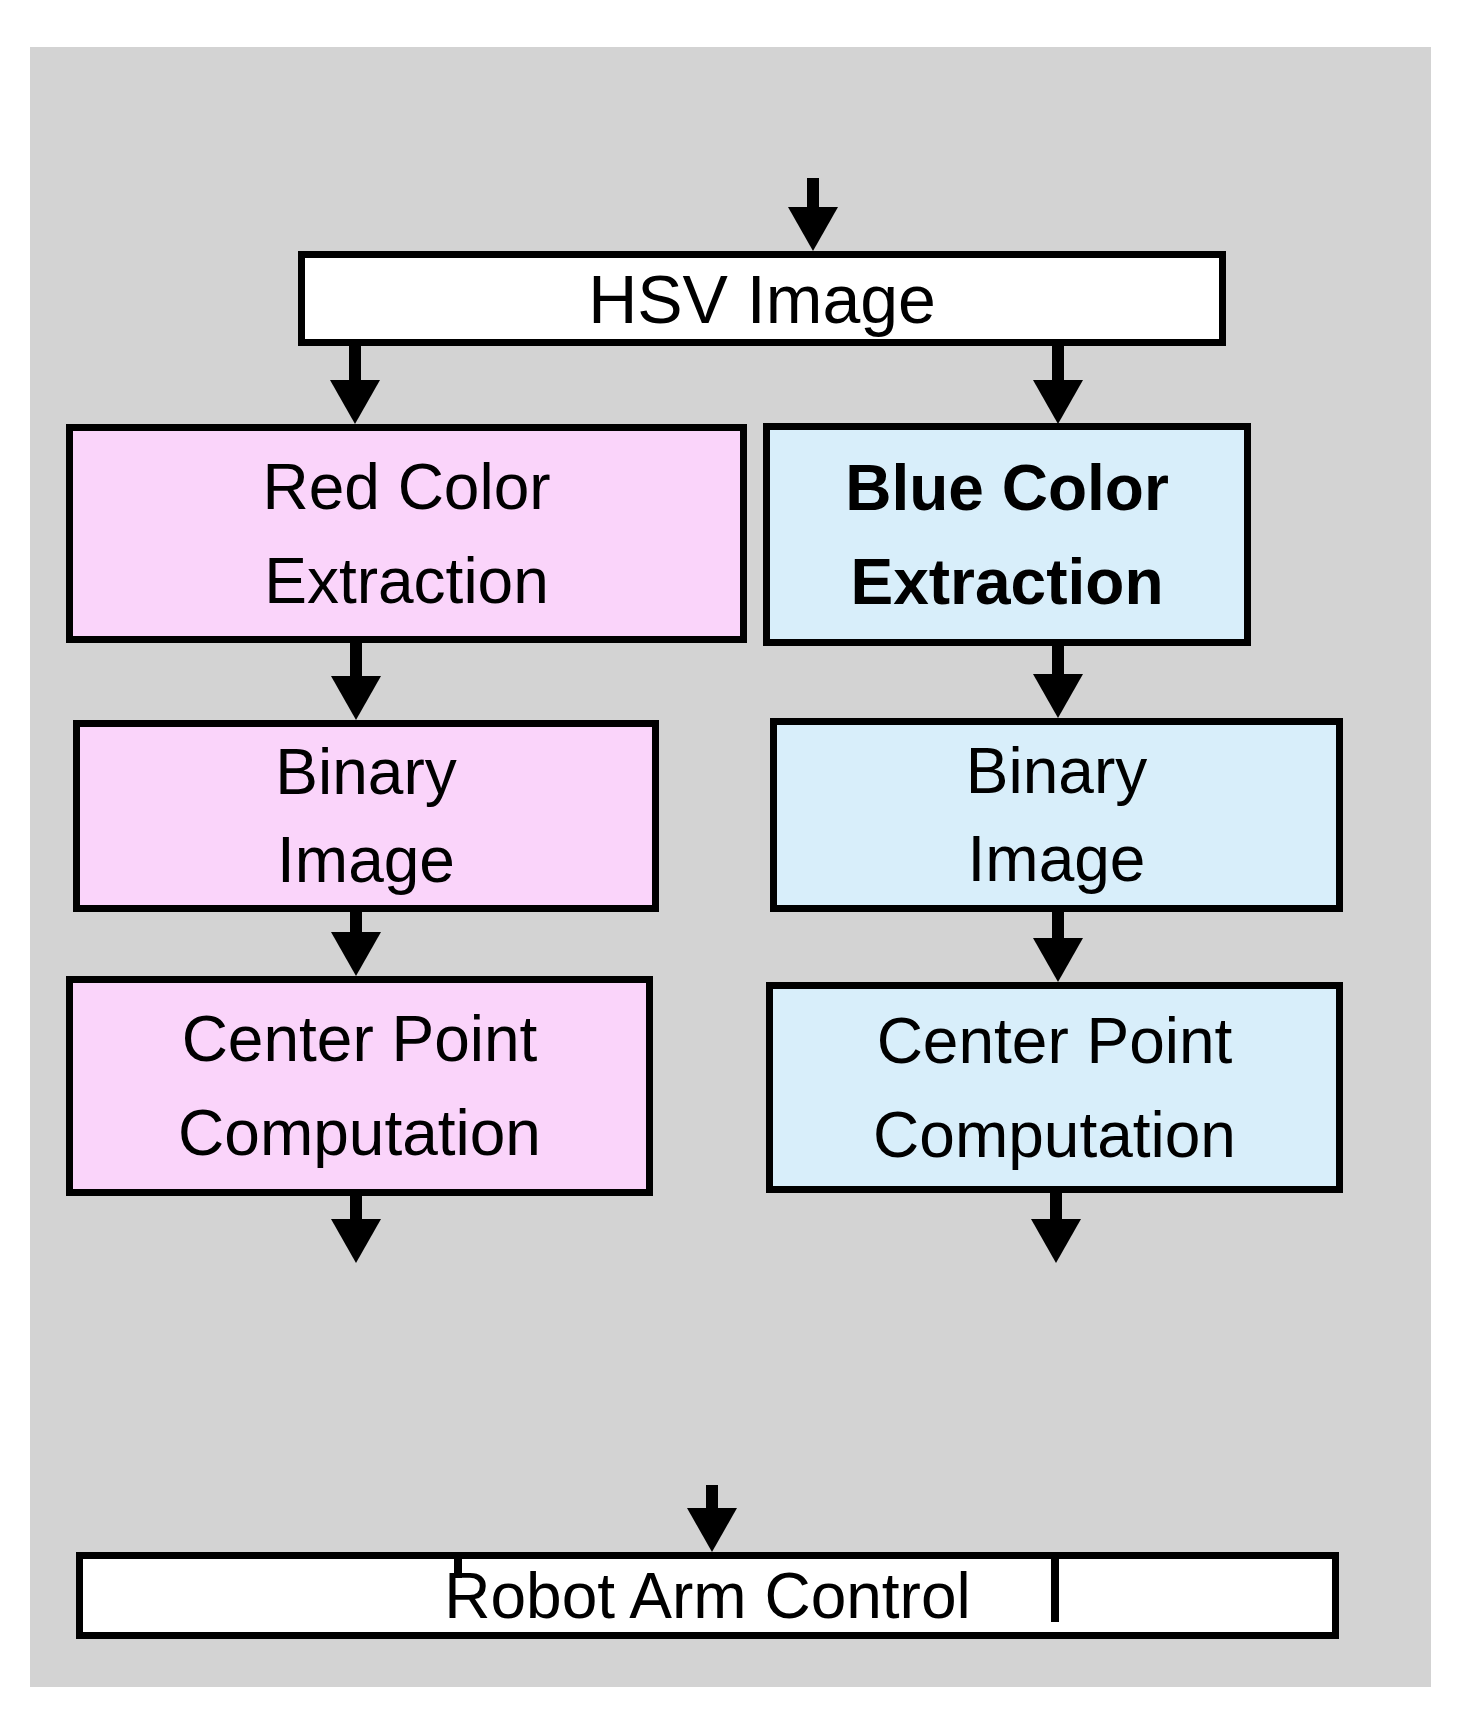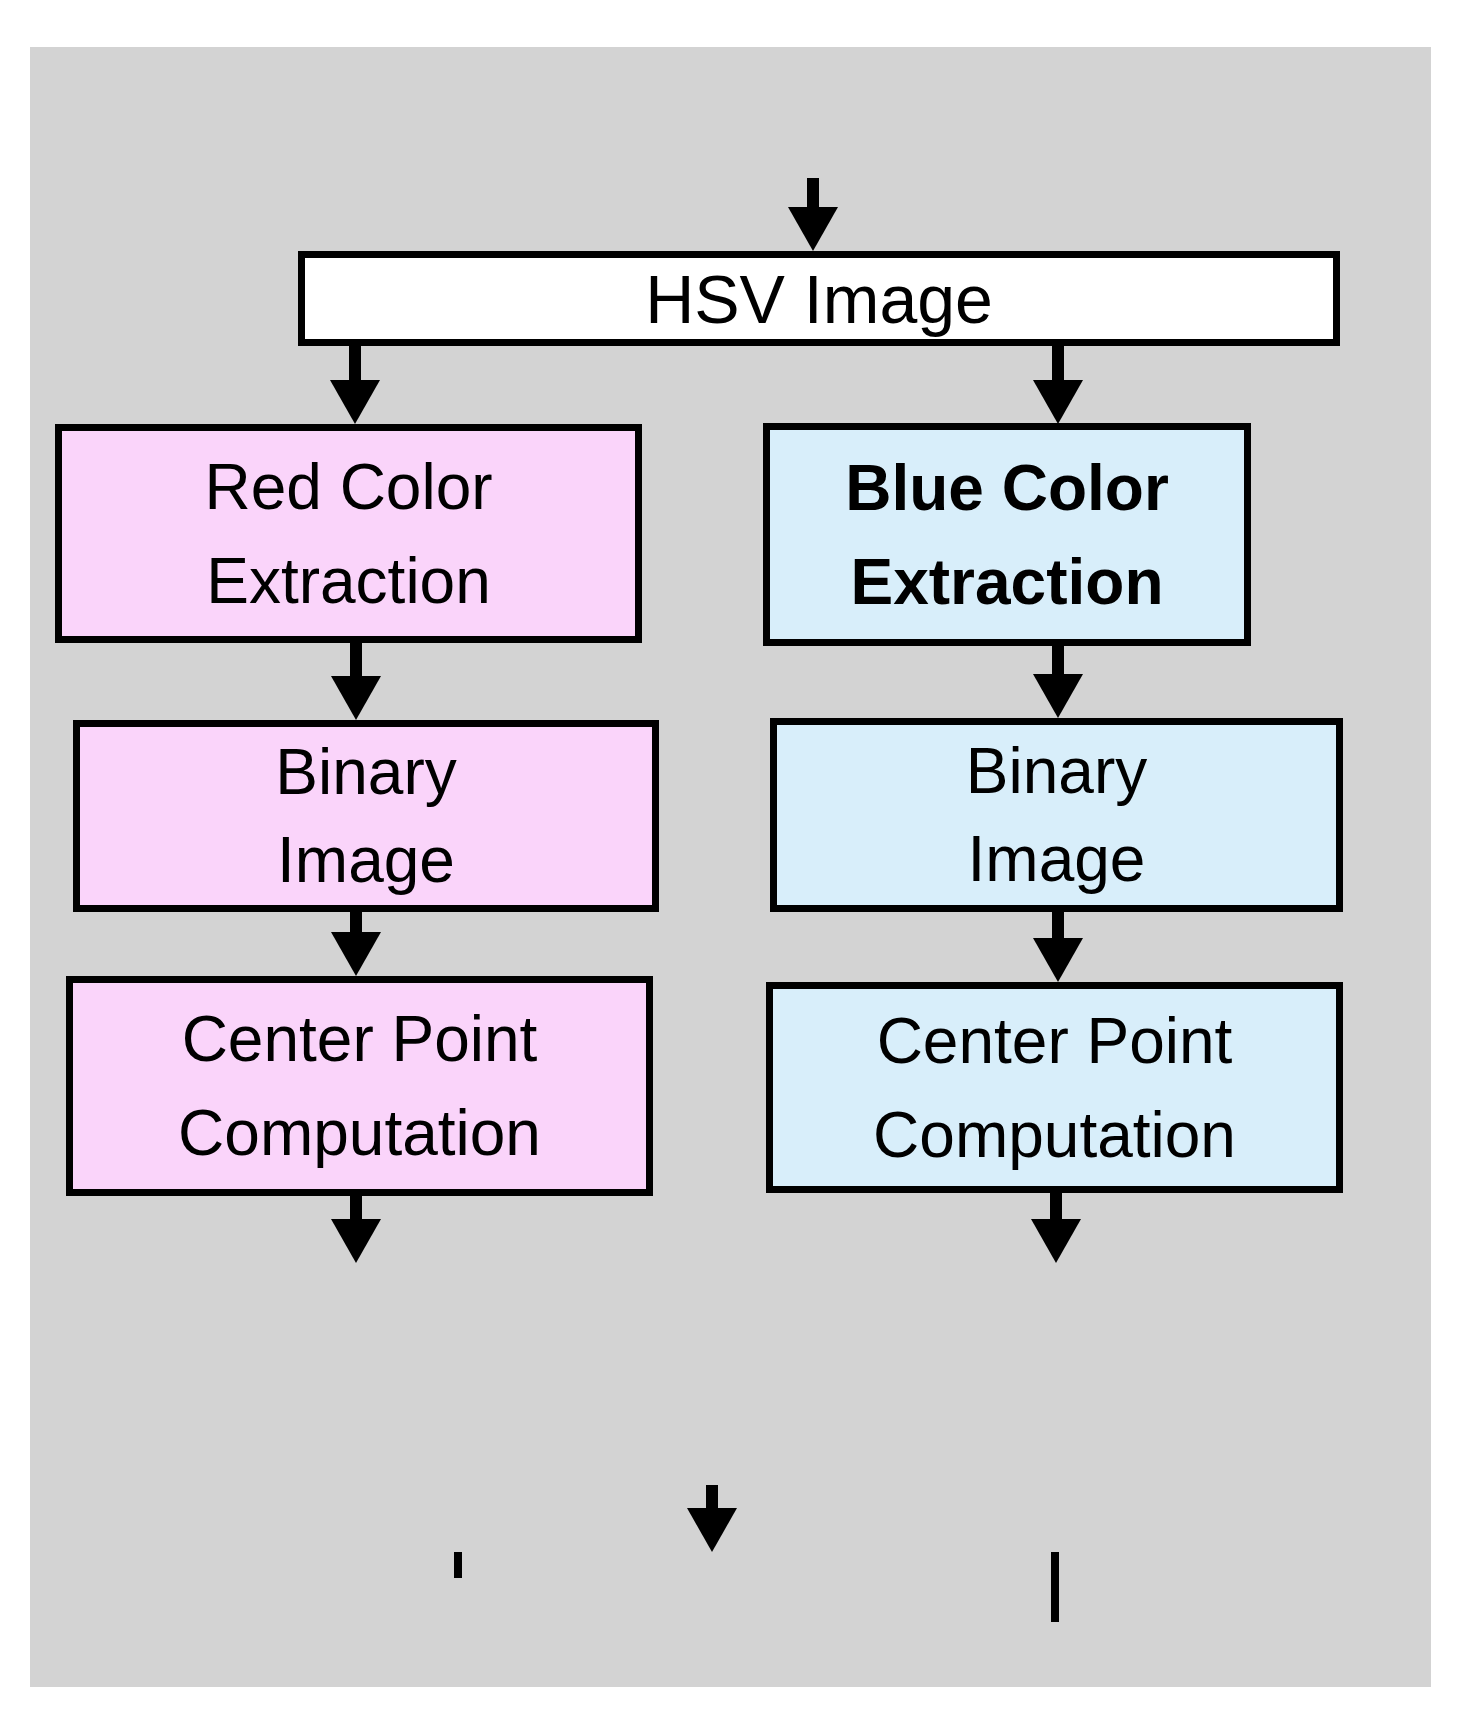--- a/index.html
+++ b/index.html
@@ -27,22 +27,22 @@
     justify-content: center;
     text-align: center;
     white-space: pre-line;
     font-weight: 400;
   }
   .fill-white { background: var(--box_white, #ffffff); }
   .fill-pink  { background: var(--pink, #fad4fa); }
   .fill-blue  { background: var(--blue, #d8eefa); }
 
   #node-raw        { left: 283px; top: 73px;   width: 1060px; height: 105px; font-size: 68px; }
-  #node-hsv        { left: 298px; top: 251px;  width: 1042px; height: 95px;  font-size: 68px; }
-  #node-red-ext    { left: 55px;  top: 424px;  width: 587px;  height: 219px; font-size: 64px; line-height: 94px; }
+  #node-hsv        { left: 298px; top: 251px;  width: 928px; height: 95px;  font-size: 68px; }
+  #node-red-ext    { left: 66px;  top: 424px;  width: 681px;  height: 219px; font-size: 64px; line-height: 94px; }
   #node-blue-ext   { left: 763px; top: 423px;  width: 488px;  height: 223px; font-size: 64px; line-height: 94px; font-weight: bold; }
   #node-red-bin    { left: 73px;  top: 720px;  width: 586px;  height: 192px; font-size: 64px; line-height: 88px; }
   #node-blue-bin   { left: 770px; top: 718px;  width: 573px;  height: 194px; font-size: 64px; line-height: 88px; }
   #node-red-cen    { left: 66px;  top: 976px;  width: 587px;  height: 220px; font-size: 64px; line-height: 94px; }
   #node-blue-cen   { left: 766px; top: 982px;  width: 577px;  height: 211px; font-size: 64px; line-height: 94px; }
   #node-comparison { left: 78px;  top: 1263px; width: 1261px; height: 222px; font-size: 64px; line-height: 98px; }
   #node-robot      { left: 76px;  top: 1552px; width: 1263px; height: 87px;  font-size: 64px; }
 
   .arrow {
     position: absolute;
@@ -94,20 +94,21 @@
   <div class="node fill-blue" id="node-blue-bin">Binary
 Image</div>
 
   <div class="node fill-pink" id="node-red-cen">Center Point
 Computation</div>
 
   <div class="node fill-blue" id="node-blue-cen">Center Point
 Computation</div>
 
 
+  <div class="node fill-white" id="node-robot">Robot Arm Control</div>
 
   <div class="tick" id="tick-left"></div>
   <div class="tick" id="tick-right"></div>
 
   <div class="arrow" id="arrow-raw-hsv">
     <div class="shaft"></div>
     <div class="head"></div>
   </div>
   <div class="arrow" id="arrow-hsv-red">
     <div class="shaft"></div>

